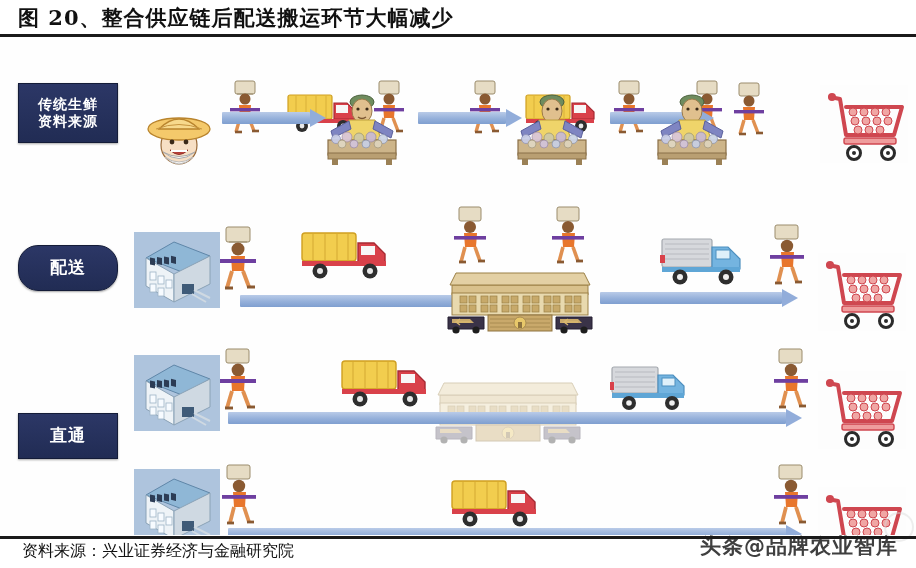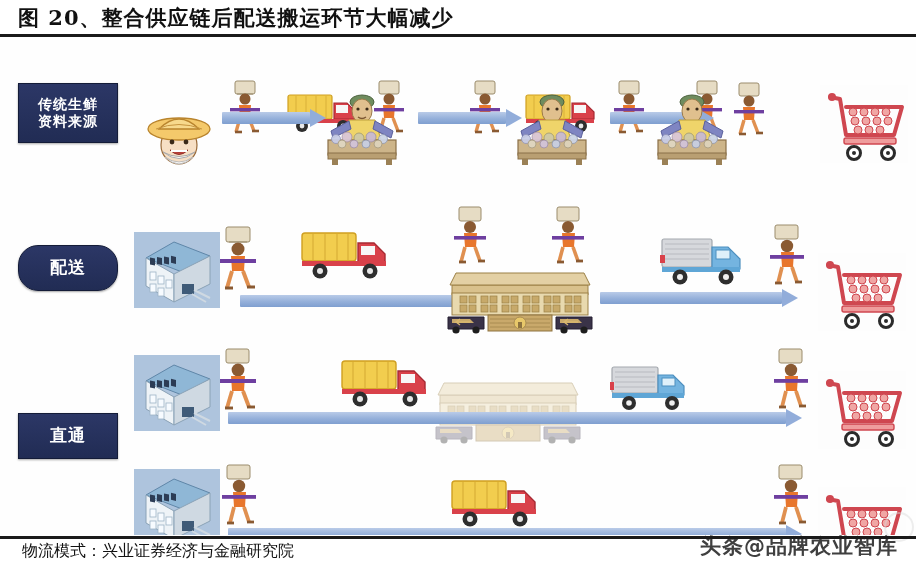--- a/index.html
+++ b/index.html
@@ -785,15 +785,15 @@
           <circle cx="68" cy="68" r="2" fill="#2b2b2b"></circle>
       </svg>
     </div>
 
   </div>
 
   <div class="wm-main">头条@品牌农业智库</div>
   <div class="wm-badge"></div>
 
   <div class="footer-rule"></div>
-  <div class="source">物流模式：兴业证券经济与金融研究院</div>
+  <div class="source">资料来源：兴业证券经济与金融研究院</div>
 
 </div>
 
 </body></html>

